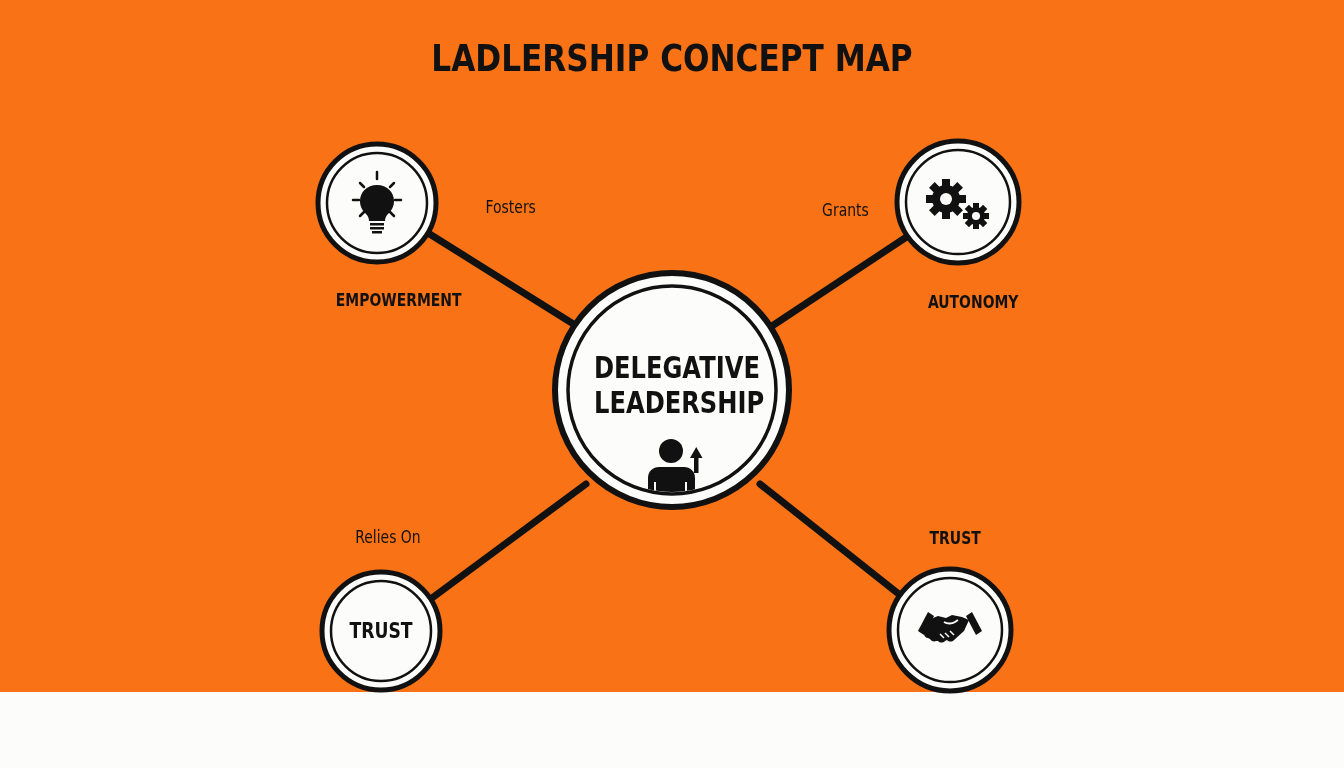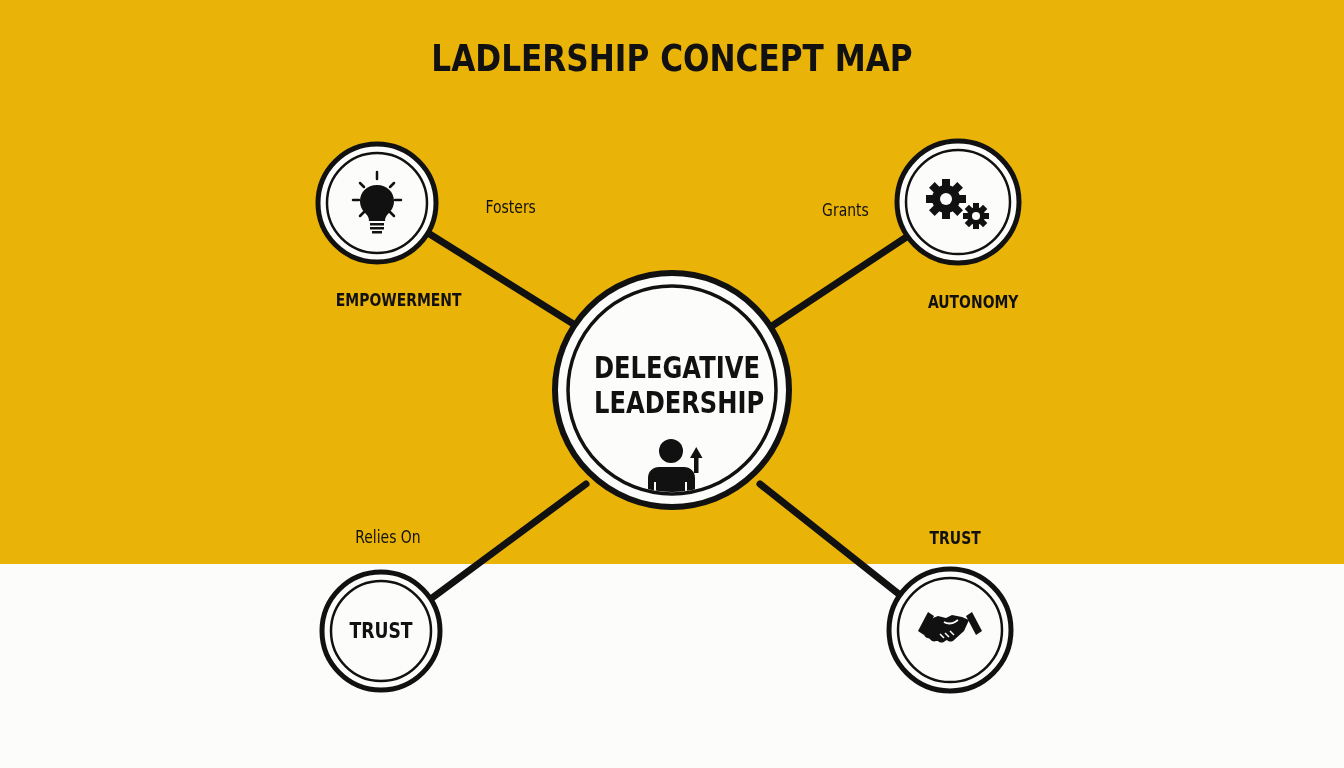--- a/index.html
+++ b/index.html
@@ -6,22 +6,22 @@
       margin: 0;
       padding: 0;
       width: 1344px;
       height: 768px;
       background: #fcfcfb;
       overflow: hidden;
     }
     .canvas {
       position: relative;
       width: 1344px;
-      height: 564px;
-      background: #eab308;
+      height: 692px;
+      background: #f97316;
       font-family: "DejaVu Sans", sans-serif;
       color: #111;
     }
     .title {
       position: absolute;
       left: 0;
       top: 36px;
       width: 1344px;
       text-align: center;
       font-family: "DejaVu Sans", sans-serif;

